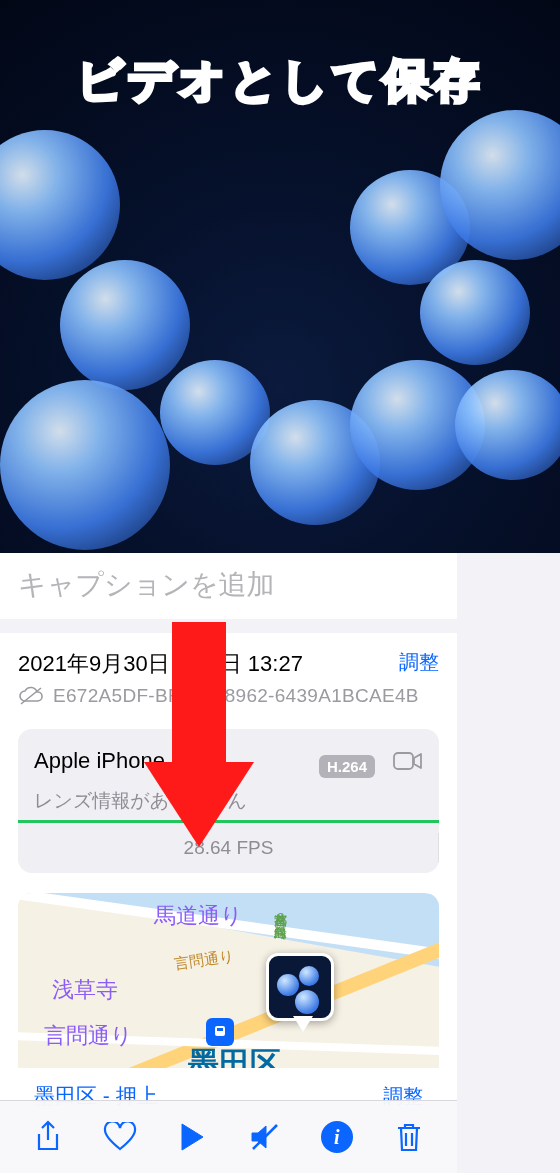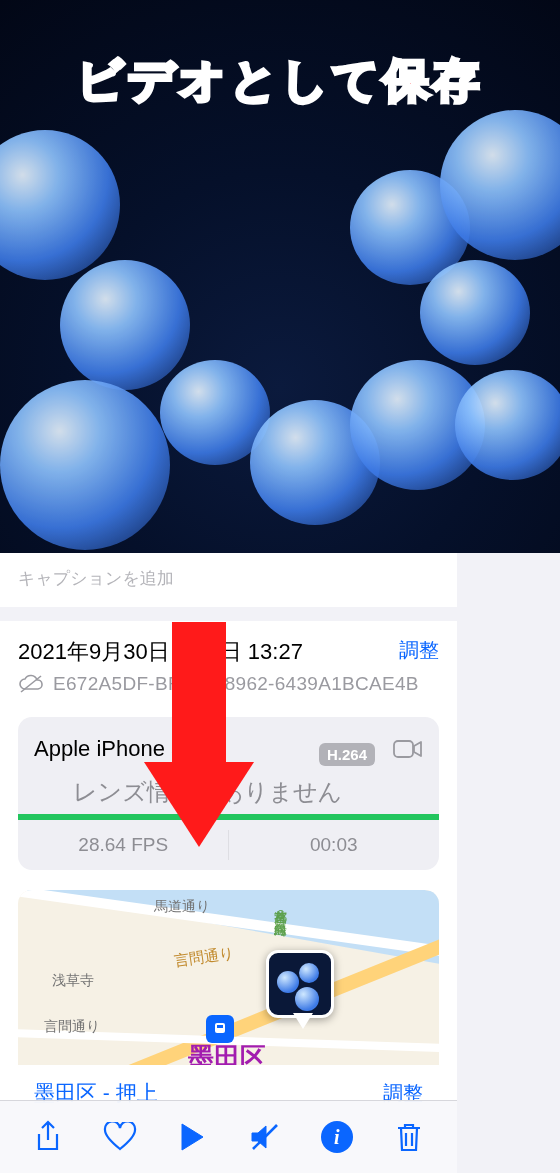--- a/index.html
+++ b/index.html
@@ -10,56 +10,56 @@
   .photo { position: relative; width: 560px; height: 553px; background: radial-gradient(circle at 50% 70%, #0b1a3d 0%, #05102a 45%, #020716 100%); overflow: hidden; }
   .jelly { position: absolute; border-radius: 50%; background: radial-gradient(circle at 35% 30%, #e8f4ff 0%, #8fc4ff 25%, #3d7ae6 60%, rgba(30,70,170,.25) 100%); filter: blur(.3px); opacity: .9; }
   .overlay-title { position: absolute; top: 50px; left: 0; right: 0; text-align: center; font-size: 46px; font-weight: 800; color: #ff1a1a; -webkit-text-stroke: 4px #fff; letter-spacing: 4px; }
   
   .arrow { position: absolute; left: 144px; top: 622px; width: 110px; height: 230px; z-index: 50; pointer-events: none; }
   .arrow-shaft { position: absolute; left: 28px; top: 0; width: 54px; height: 145px; background: #ff1a1a; }
   .arrow-head { position: absolute; left: 0; top: 140px; width: 0; height: 0; border-left: 55px solid transparent; border-right: 55px solid transparent; border-top: 85px solid #ff1a1a; }
 
   
   .caption-row { background: #fff; padding: 16px 18px 18px; }
-  .caption-row input { border: none; width: 100%; font-size: 17px; color: #000; }
+  .caption-row input { border: none; width: 100%; font-size: 28px; color: #000; }
   .caption-row input::placeholder { color: #b4b4b9; }
 
   .gap { height: 14px; background: #f2f2f7; }
 
   
   .meta { background: #fff; padding: 16px 18px 0; }
   .meta-head { display: flex; justify-content: space-between; align-items: flex-start; }
   .meta-date { font-size: 22px; font-weight: 400; color: #000; }
   .adjust { color: #0a66ff; font-size: 20px; }
   .guid-row { margin-top: 6px; display: flex; align-items: center; gap: 9px; }
   .guid-row svg { flex: none; }
   .guid { color: #9a9aa0; font-size: 19px; letter-spacing: .3px; }
 
   .device-card { margin-top: 22px; background: #efeff4; border-radius: 14px; overflow: hidden; }
   .device-top { display: flex; align-items: center; padding: 14px 16px 10px; gap: 10px; }
   .device-name { font-size: 22px; color: #000; flex: 1; }
   .codec-badge { background: #b2b2b8; color: #fff; font-size: 15px; font-weight: 600; padding: 3px 8px; border-radius: 6px; margin-top: 12px; }
   .video-ic { margin-left: 8px; }
-  .device-sub { padding: 0 16px 6px; color: #8d8d93; font-size: 24px; margin-left: 39px; }
+  .device-sub { padding: 0 16px 6px; color: #8d8d93; font-size: 19px; }
   .device-dim { padding: 0 16px 16px; color: #8d8d93; font-size: 20px; }
-  .device-foot { display: flex; border-top: 6px solid #22c55e; }
+  .device-foot { display: flex; border-top: 3px solid #22c55e; }
   .device-foot > div { flex: 1; text-align: center; padding: 14px 0; color: #8d8d93; font-size: 19px; position: relative; }
   .device-foot > div:first-child::after { content: ""; position: absolute; right: 0; top: 10px; bottom: 10px; width: 1px; background: #dedee3; }
 
   .meta-pad-bottom { height: 20px; background: #fff; }
 
   
   .map-card { margin: 0 18px; background: #fff; border-radius: 14px; overflow: hidden; border: 0; }
   .map { height: 175px; position: relative; background: #f6f1e5; overflow: hidden; }
   .road { position: absolute; background: #fff; }
   .road.r1 { left: -40px; top: 40px; width: 700px; height: 10px; transform: rotate(8deg); }
   .road.r2 { left: -40px; top: 95px; width: 700px; height: 14px; transform: rotate(-22deg); background: linear-gradient(#ffd37a,#ffd37a); }
   .road.r3 { left: -40px; top: 150px; width: 700px; height: 8px; transform: rotate(2deg); }
   .river { position: absolute; left: -60px; top: -20px; width: 700px; height: 70px; background: #a7d6ff; transform: rotate(10deg); border-radius: 40px; opacity: .65; }
-  .map-label { position: absolute; font-size: 14px; color: #737373; }
+  .map-label { position: absolute; font-size: 22px; color: #8b5cf6; }
   .map-pin { position: absolute; left: 248px; top: 60px; width: 68px; height: 68px; border-radius: 12px; background: #0a1838; box-shadow: 0 2px 8px rgba(0,0,0,.35); border: 3px solid #fff; }
   .map-pin::after { content: ""; position: absolute; left: 24px; bottom: -14px; width: 0; height: 0; border-left: 10px solid transparent; border-right: 10px solid transparent; border-top: 16px solid #fff; }
   .map-pin .pj { position: absolute; border-radius: 50%; background: radial-gradient(circle at 35% 30%, #cfe8ff, #3d7ae6 70%); }
   .train-ic { position: absolute; right: 205px; bottom: 22px; width: 28px; height: 28px; background: #0a66ff; border-radius: 6px; display: flex; align-items: center; justify-content: center; }
   .map-foot { display: flex; justify-content: space-between; align-items: center; padding: 14px 16px 10px; background: #fff; }
   .loc { color: #0a66ff; font-size: 21px; }
   .loc-adjust { color: #0a66ff; font-size: 20px; }
 
   .bg-under-map { background: #fff; flex: 1; }
 
@@ -118,39 +118,38 @@
         <span class="device-name">Apple iPhone          ax</span>
         <span class="codec-badge">H.264</span>
         <svg class="video-ic" width="30" height="22" viewBox="0 0 30 22">
           <rect x="1" y="3" width="19" height="16" rx="4" fill="none" stroke="#9a9aa0" stroke-width="1.8"></rect>
           <path d="M21 8 L28 4 V18 L21 14 Z" fill="none" stroke="#9a9aa0" stroke-width="1.8" stroke-linejoin="round"></path>
         </svg>
       </div>
       <div class="device-sub">レンズ情報がありません</div>
       <div class="device-foot">
         <div>28.64 FPS</div>
-        <div>00:03</div>
       </div>
     </div>
   </div>
   <div class="meta-pad-bottom"></div>
 
   <div style="background:#fff;padding-bottom:0">
     <div class="map-card">
       <div class="map">
         <div class="river"></div>
         <div class="road r1"></div>
         <div class="road r2"></div>
         <div class="road r3"></div>
         <span class="map-label" style="left:136px;top:8px">馬道通り</span>
         <span class="map-label" style="left:34px;top:82px">浅草寺</span>
         <span class="map-label" style="left:26px;top:128px">言問通り</span>
         <span class="map-label" style="left:156px;top:58px;transform:rotate(-8deg);font-size:15px;color:#c18a2d">言問通り</span>
         <span class="map-label" style="right:150px;top:10px;writing-mode:vertical-rl;font-size:13px;color:#5ca04c">首都高速６号向島線</span>
-        <span class="map-label" style="left:170px;top:150px;font-size:26px;font-weight:600;color:#a21caf">墨田区</span>
+        <span class="map-label" style="left:170px;top:150px;font-size:31px;font-weight:600;color:#0369a1">墨田区</span>
         <div class="train-ic">
           <svg width="16" height="16" viewBox="0 0 16 16">
               <rect x="3" y="2" width="10" height="10" rx="2" fill="#fff"></rect>
               <rect x="5" y="4" width="6" height="3" fill="#0a66ff"></rect>
             </svg>
         </div>
         <div class="map-pin">
           <div class="pj" style="left:8px;top:18px;width:22px;height:22px"></div>
           <div class="pj" style="left:30px;top:10px;width:20px;height:20px"></div>
           <div class="pj" style="left:26px;top:34px;width:24px;height:24px"></div>

